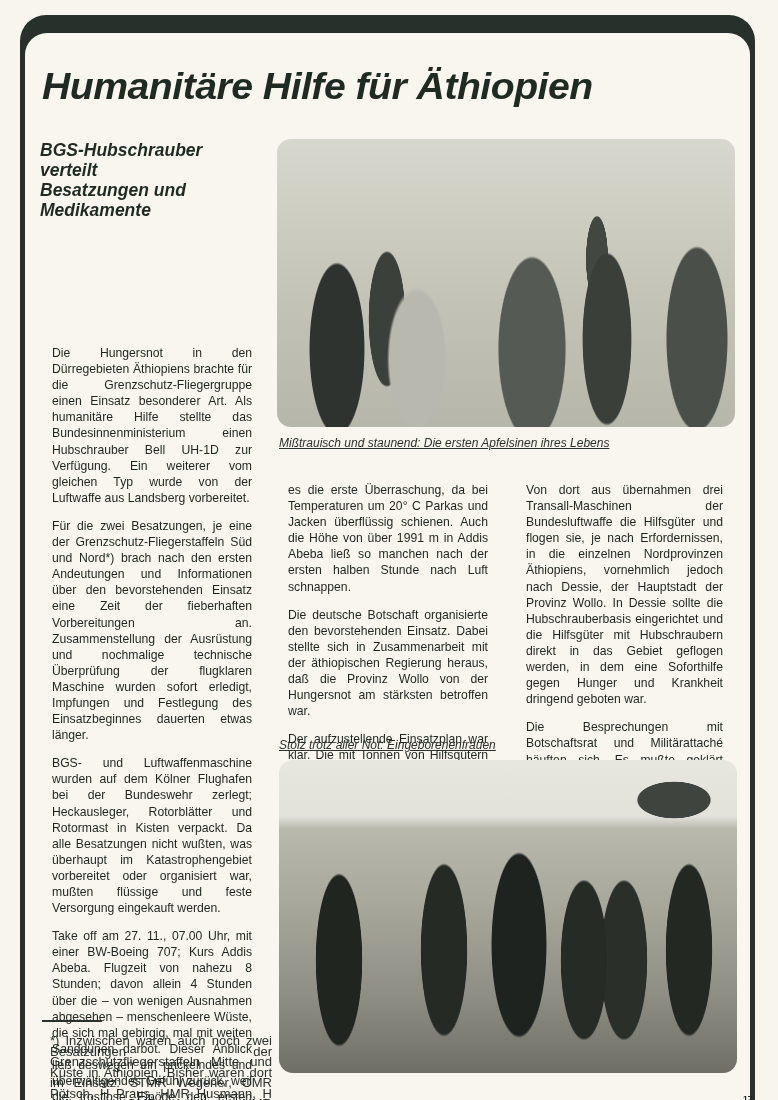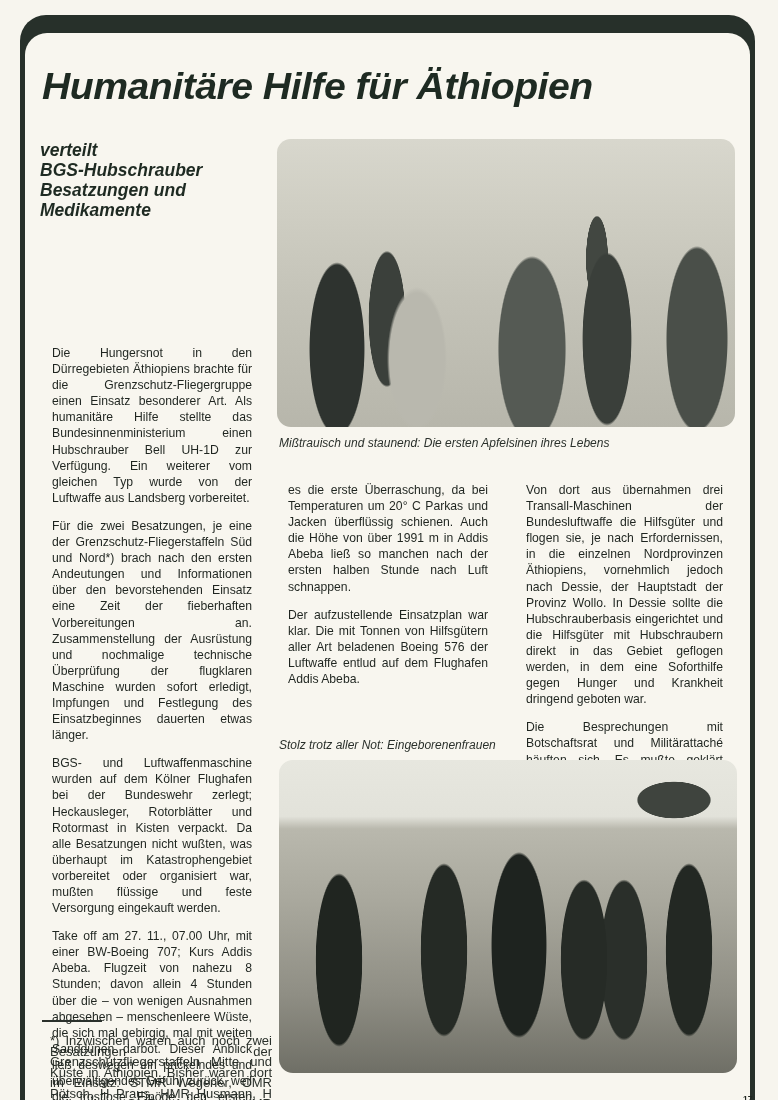--- a/index.html
+++ b/index.html
@@ -46,21 +46,21 @@
       radial-gradient(ellipse 38px 140px at 60px 200px, #202520 0%, #202520 60%, transparent 62%),
       radial-gradient(ellipse 38px 140px at 165px 190px, #252a25 0%, #252a25 60%, transparent 62%),
       radial-gradient(ellipse 45px 150px at 240px 185px, #1e231f 0%, #1e231f 60%, transparent 62%),
       radial-gradient(ellipse 38px 130px at 305px 200px, #262b26 0%, #262b26 60%, transparent 62%),
       radial-gradient(ellipse 38px 130px at 345px 200px, #2a2f2a 0%, #2a2f2a 60%, transparent 62%),
       radial-gradient(ellipse 38px 140px at 410px 190px, #232823 0%, #232823 60%, transparent 62%),
       radial-gradient(ellipse 60px 30px at 395px 40px, #3f443e 0%, #3f443e 60%, transparent 62%),
       linear-gradient(180deg, #e7e7df 0%, #e2e2da 18%, #b9b8ad 22%, #a9a89d 45%, #8f8e84 75%, #6f6f66 100%);
   }
   .caption {
-    position: absolute; margin: 0; font-style: italic; font-size: 12px; color: #2a302b;
+    position: absolute; margin: 0; font-style: italic; font-size: 12px; color: #2a302b; text-decoration: underline;
   }
   .cap1 { left: 279px; top: 436px; }
   .cap2 { left: 279px; top: 738px; }
   .col {
     position: absolute; font-size: 12.2px; line-height: 16.1px; text-align: justify; color: #1f2520;
   }
   .col p { margin: 12px; }
   .col1 { left: 40px; top: 333px; width: 224px; }
   .col2 { left: 276px; top: 470px; width: 224px; }
   .col3 { left: 514px; top: 470px; width: 221px; }
@@ -76,39 +76,40 @@
 </head>
 <body>
 
 <div class="frame">
   <div class="frame-inner"></div>
 </div>
 
 <h1 class="title">Humanitäre Hilfe für Äthiopien</h1>
 
 <h2 class="subtitle">
+  <span>BGS-Hubschrauber</span>
   <span>verteilt</span>
-  <span>BGS-Hubschrauber</span>
   <span>Besatzungen und</span>
   <span>Medikamente</span>
 </h2>
 
 <div class="photo photo1"></div>
 <p class="caption cap1">Mißtrauisch und staunend: Die ersten Apfelsinen ihres Lebens</p>
 
 <div class="col col1">
   <p>Die Hungersnot in den Dürregebieten Äthiopiens brachte für die Grenzschutz-Fliegergruppe einen Einsatz besonderer Art. Als humanitäre Hilfe stellte das Bundesinnenministerium einen Hubschrauber Bell UH-1D zur Verfügung. Ein weiterer vom gleichen Typ wurde von der Luftwaffe aus Landsberg vorbereitet.</p>
   <p>Für die zwei Besatzungen, je eine der Grenzschutz-Fliegerstaffeln Süd und Nord*) brach nach den ersten Andeutungen und Informationen über den bevorstehenden Einsatz eine Zeit der fieberhaften Vorbereitungen an. Zusammenstellung der Ausrüstung und nochmalige technische Überprüfung der flugklaren Maschine wurden sofort erledigt, Impfungen und Festlegung des Einsatzbeginnes dauerten etwas länger.</p>
   <p>BGS- und Luftwaffenmaschine wurden auf dem Kölner Flughafen bei der Bundeswehr zerlegt; Heckausleger, Rotorblätter und Rotormast in Kisten verpackt. Da alle Besatzungen nicht wußten, was überhaupt im Katastrophengebiet vorbereitet oder organisiert war, mußten flüssige und feste Versorgung eingekauft werden.</p>
   <p>Take off am 27. 11., 07.00 Uhr, mit einer BW-Boeing 707; Kurs Addis Abeba. Flugzeit von nahezu 8 Stunden; davon allein 4 Stunden über die – von wenigen Ausnahmen abgesehen – menschenleere Wüste, die sich mal gebirgig, mal mit weiten Sanddünen darbot. Dieser Anblick ließ deswegen ein prickelndes und überwältigendes Gefühl zurück, weil die trostlose Einöde den ersten Vorgeschmack über die riesigen Weiten Afrikas gab.</p>
   <p>Für die in Köln frierenderweise abgeflogenen Hubschrauberbesatzungen gab</p>
 </div>
 
 <div class="col col2">
   <p>es die erste Überraschung, da bei Temperaturen um 20° C Parkas und Jacken überflüssig schienen. Auch die Höhe von über 1991 m in Addis Abeba ließ so manchen nach der ersten halben Stunde nach Luft schnappen.</p>
+  <p>Die deutsche Botschaft organisierte den bevorstehenden Einsatz. Dabei stellte sich in Zusammenarbeit mit der äthiopischen Regierung heraus, daß die Provinz Wollo von der Hungersnot am stärksten betroffen war.</p>
   <p>Der aufzustellende Einsatzplan war klar. Die mit Tonnen von Hilfsgütern aller Art beladenen Boeing 576 der Luftwaffe entlud auf dem Flughafen Addis Abeba.</p>
 </div>
 
 <div class="col col3">
   <p>Von dort aus übernahmen drei Transall-Maschinen der Bundesluftwaffe die Hilfsgüter und flogen sie, je nach Erfordernissen, in die einzelnen Nordprovinzen Äthiopiens, vornehmlich jedoch nach Dessie, der Hauptstadt der Provinz Wollo. In Dessie sollte die Hubschrauberbasis eingerichtet und die Hilfsgüter mit Hubschraubern direkt in das Gebiet geflogen werden, in dem eine Soforthilfe gegen Hunger und Krankheit dringend geboten war.</p>
   <p>Die Besprechungen mit Botschaftsrat und Militärattaché häuften sich. Es mußte geklärt werden, ob der Kraftstoff für die Hubschrauber zeitgerecht in ein</p>
 </div>
 
 <p class="caption cap2">Stolz trotz aller Not: Eingeborenenfrauen</p>
 <div class="photo photo2"></div>

